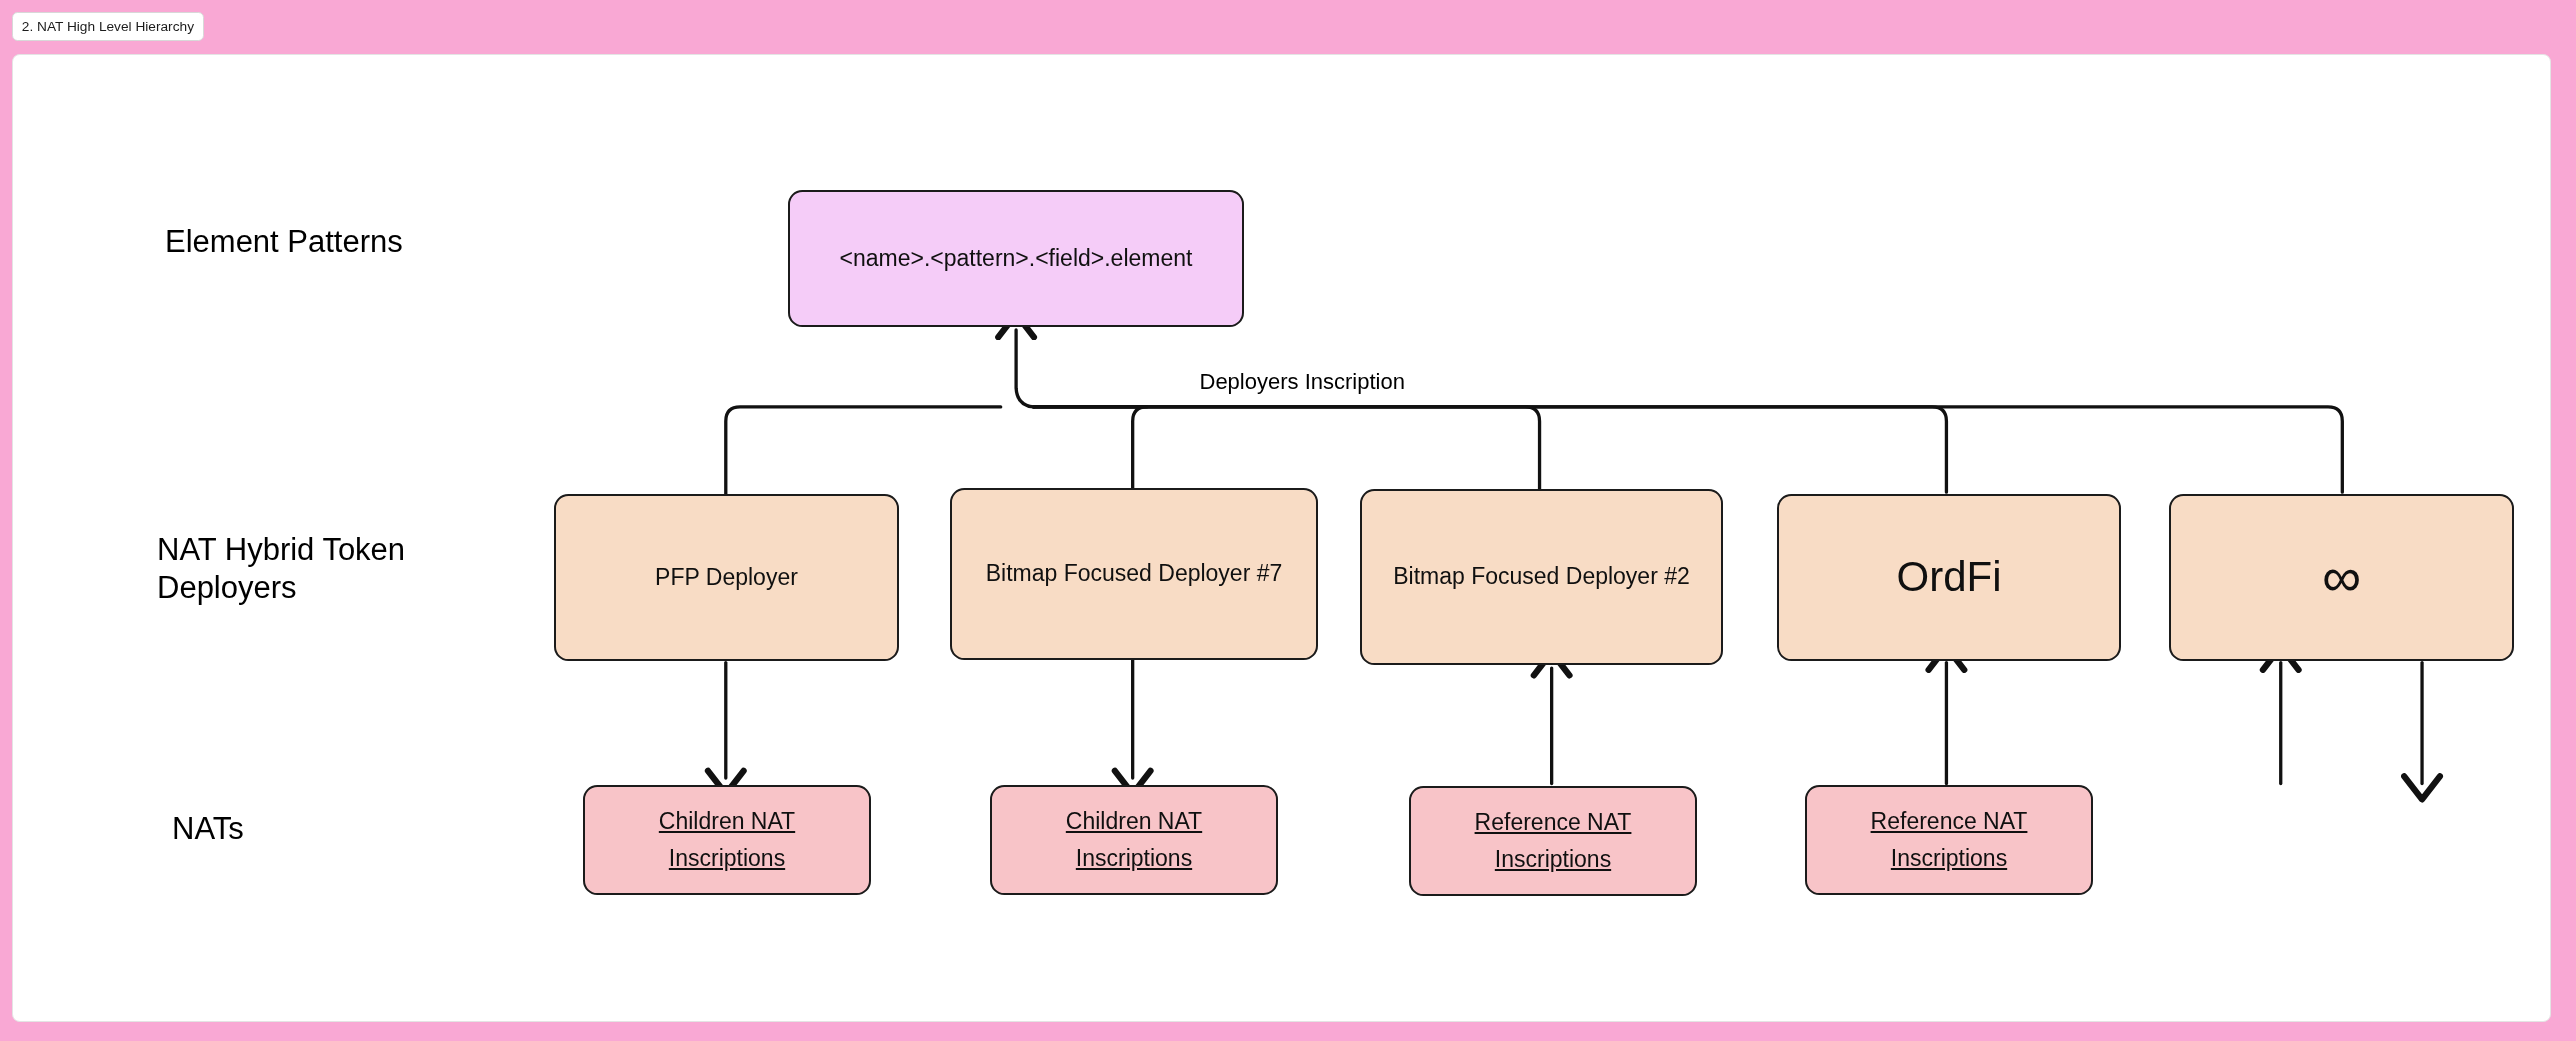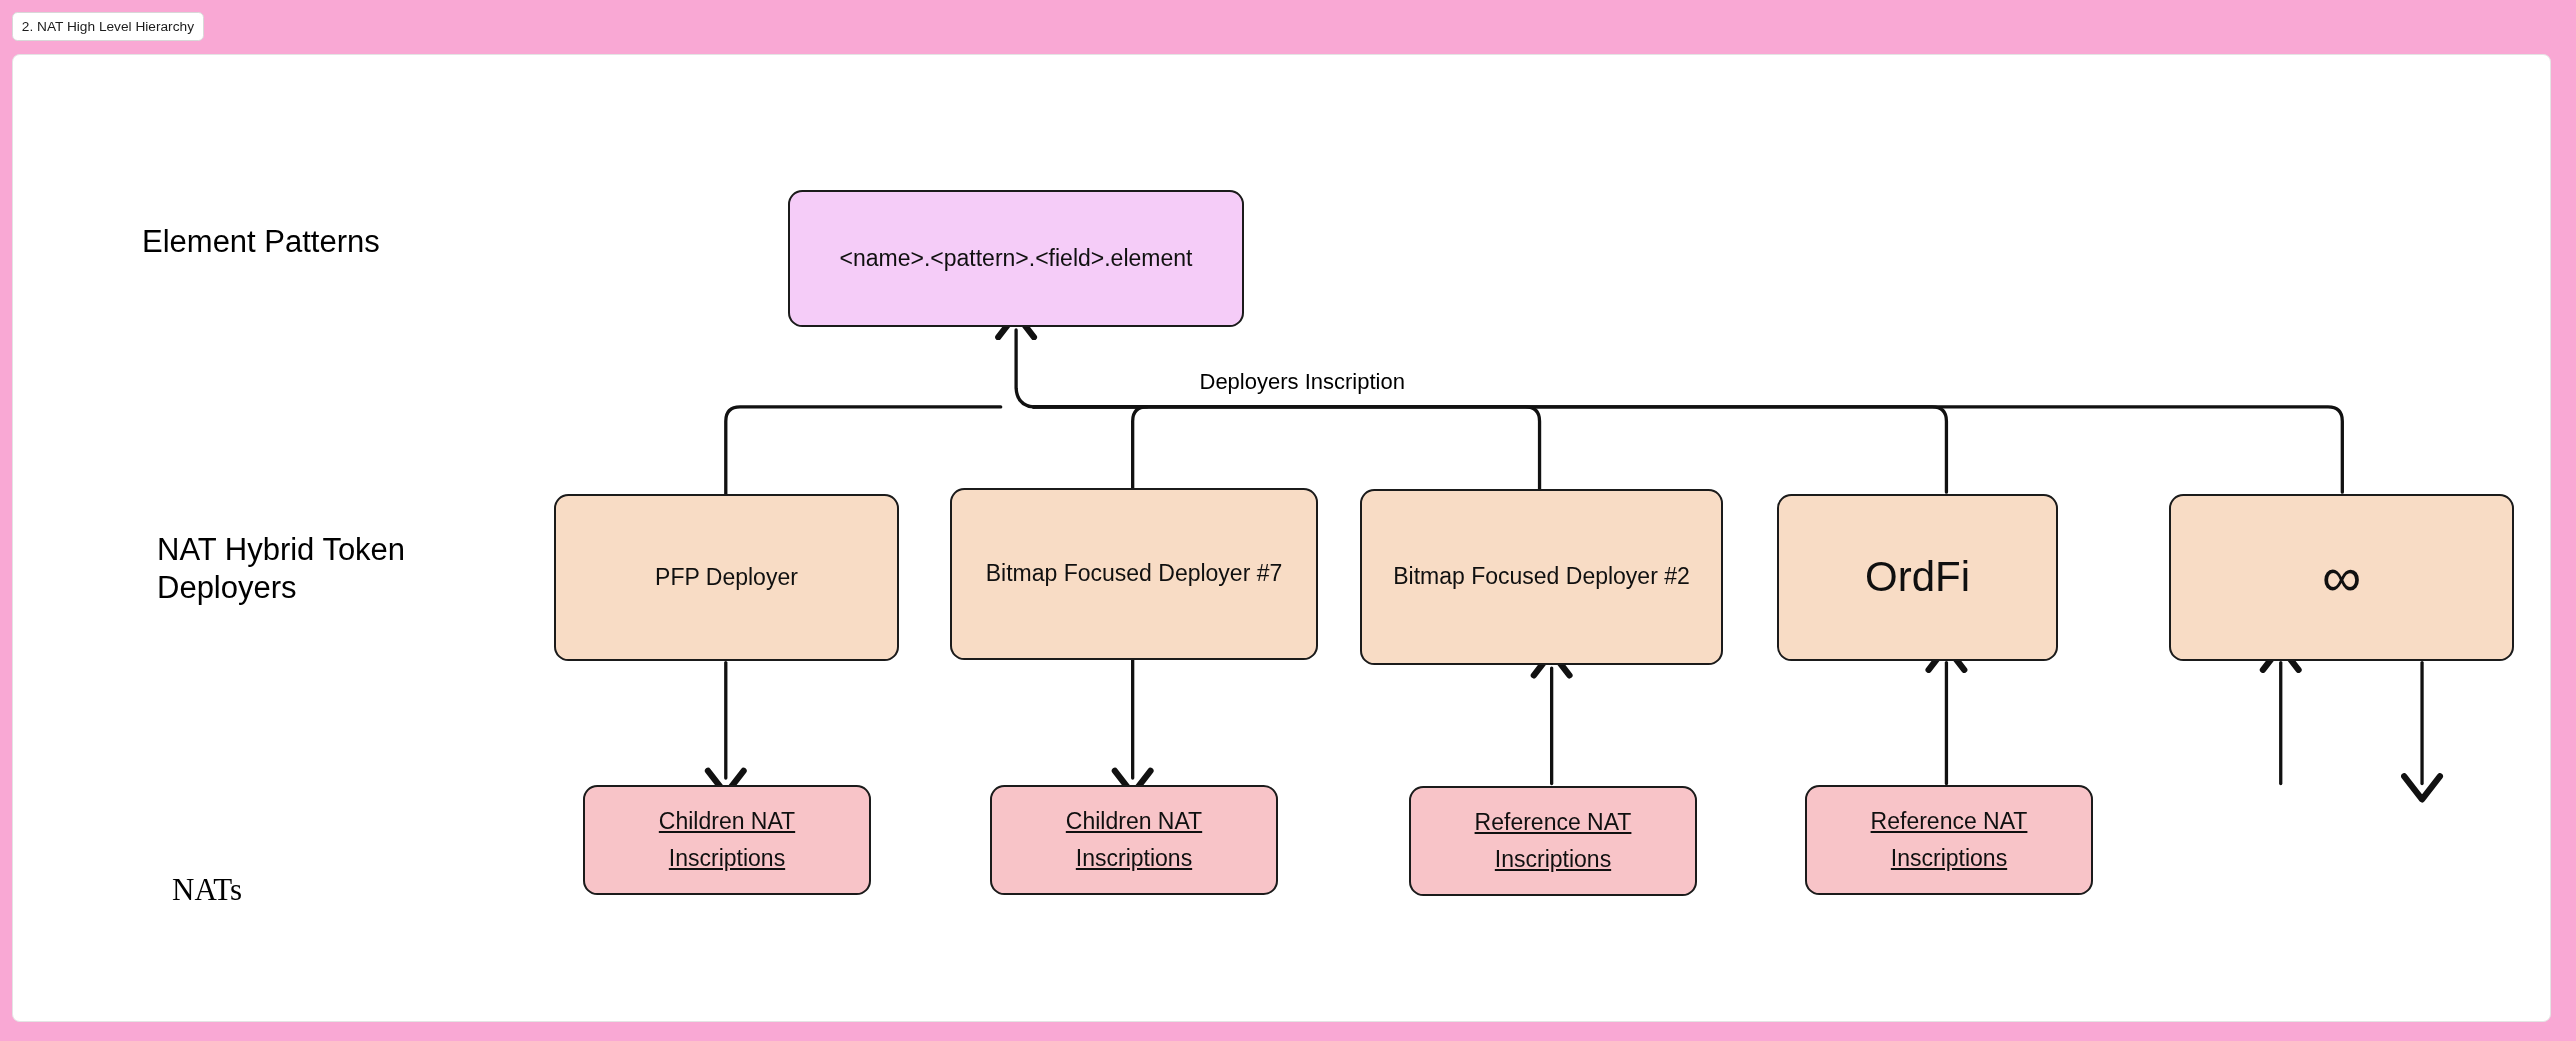--- a/index.html
+++ b/index.html
@@ -144,42 +144,42 @@
       <g fill="none" stroke="#111111" stroke-width="6" stroke-linecap="round" stroke-linejoin="round">
         <path d="M 1320,1205 L 1320,1415" marker-end="url(#arrow-up)"></path>
         <path d="M 2060,1200 L 2060,1415" marker-end="url(#arrow-up)"></path>
         <path d="M 2822,1425 L 2822,1215" marker-end="url(#arrow-up)"></path>
         <path d="M 3540,1425 L 3540,1205" marker-end="url(#arrow-up)"></path>
         <path d="M 4148,1425 L 4148,1205" marker-end="url(#arrow-up)"></path>
         <path d="M 4405,1205 L 4405,1425" marker-end="url(#arrow-up)"></path>
       </g>
     </svg>
 
-    <div class="row-label" style="left:142px; top:223px;">Element Patterns</div>
+    <div class="row-label" style="left:165px; top:223px;">Element Patterns</div>
     <div class="row-label" style="left:157px; top:531px;">NAT Hybrid Token
 Deployers</div>
-    <div class="row-label" style="left:172px; top:871px;font-family:Liberation Serif, serif;">NATs</div>
+    <div class="row-label" style="left:172px; top:810px;">NATs</div>
 
     <div class="node deployer" style="left:554px; top:494px; width:345px; height:167px;">
       <span>PFP Deployer</span>
     </div>
 
     <div class="node pattern" style="left:788px; top:190px; width:456px; height:137px;">
       <span>&lt;name&gt;.&lt;pattern&gt;.&lt;field&gt;.element</span>
     </div>
 
     <div class="node deployer" style="left:950px; top:488px; width:368px; height:172px;">
       <span>Bitmap Focused Deployer #7</span>
     </div>
 
     <div class="node deployer" style="left:1360px; top:489px; width:363px; height:176px;">
       <span>Bitmap Focused Deployer #2</span>
     </div>
 
-    <div class="node deployer big-text" style="left:1777px; top:494px; width:281px; height:167px;">
+    <div class="node deployer big-text" style="left:1777px; top:494px; width:344px; height:167px;">
       <span>OrdFi</span>
     </div>
 
     <div class="node deployer glyph" style="left:2169px; top:494px; width:345px; height:167px;">
       <span>∞</span>
     </div>
 
     <div class="node nat" style="left:583px; top:785px; width:288px; height:110px;">
       <span>Children NAT
 Inscriptions</span>

